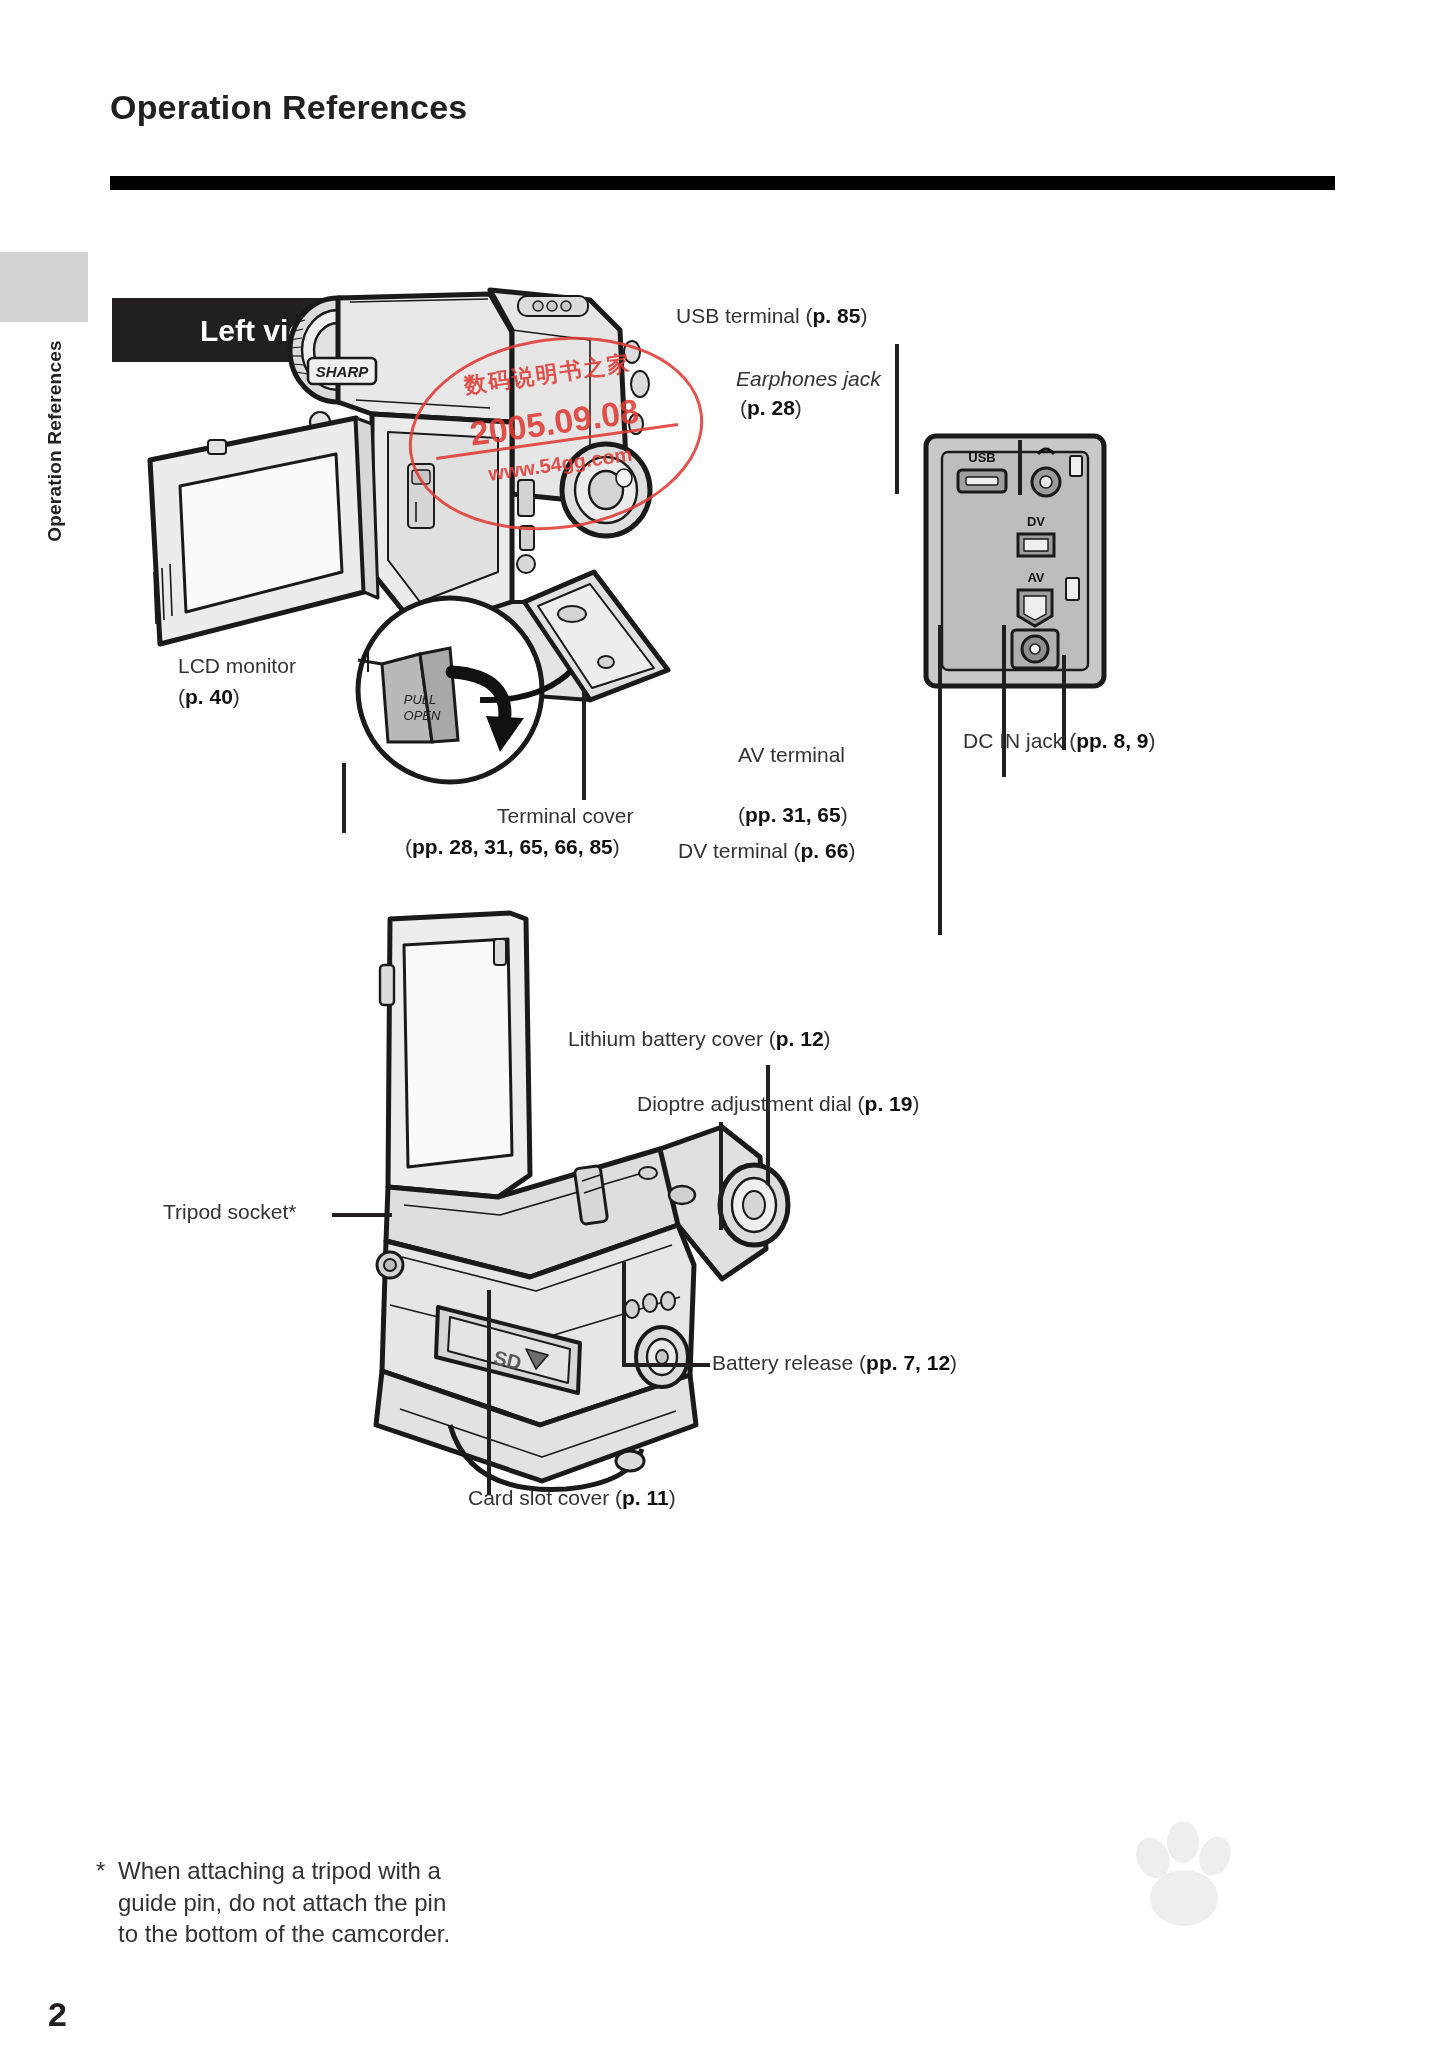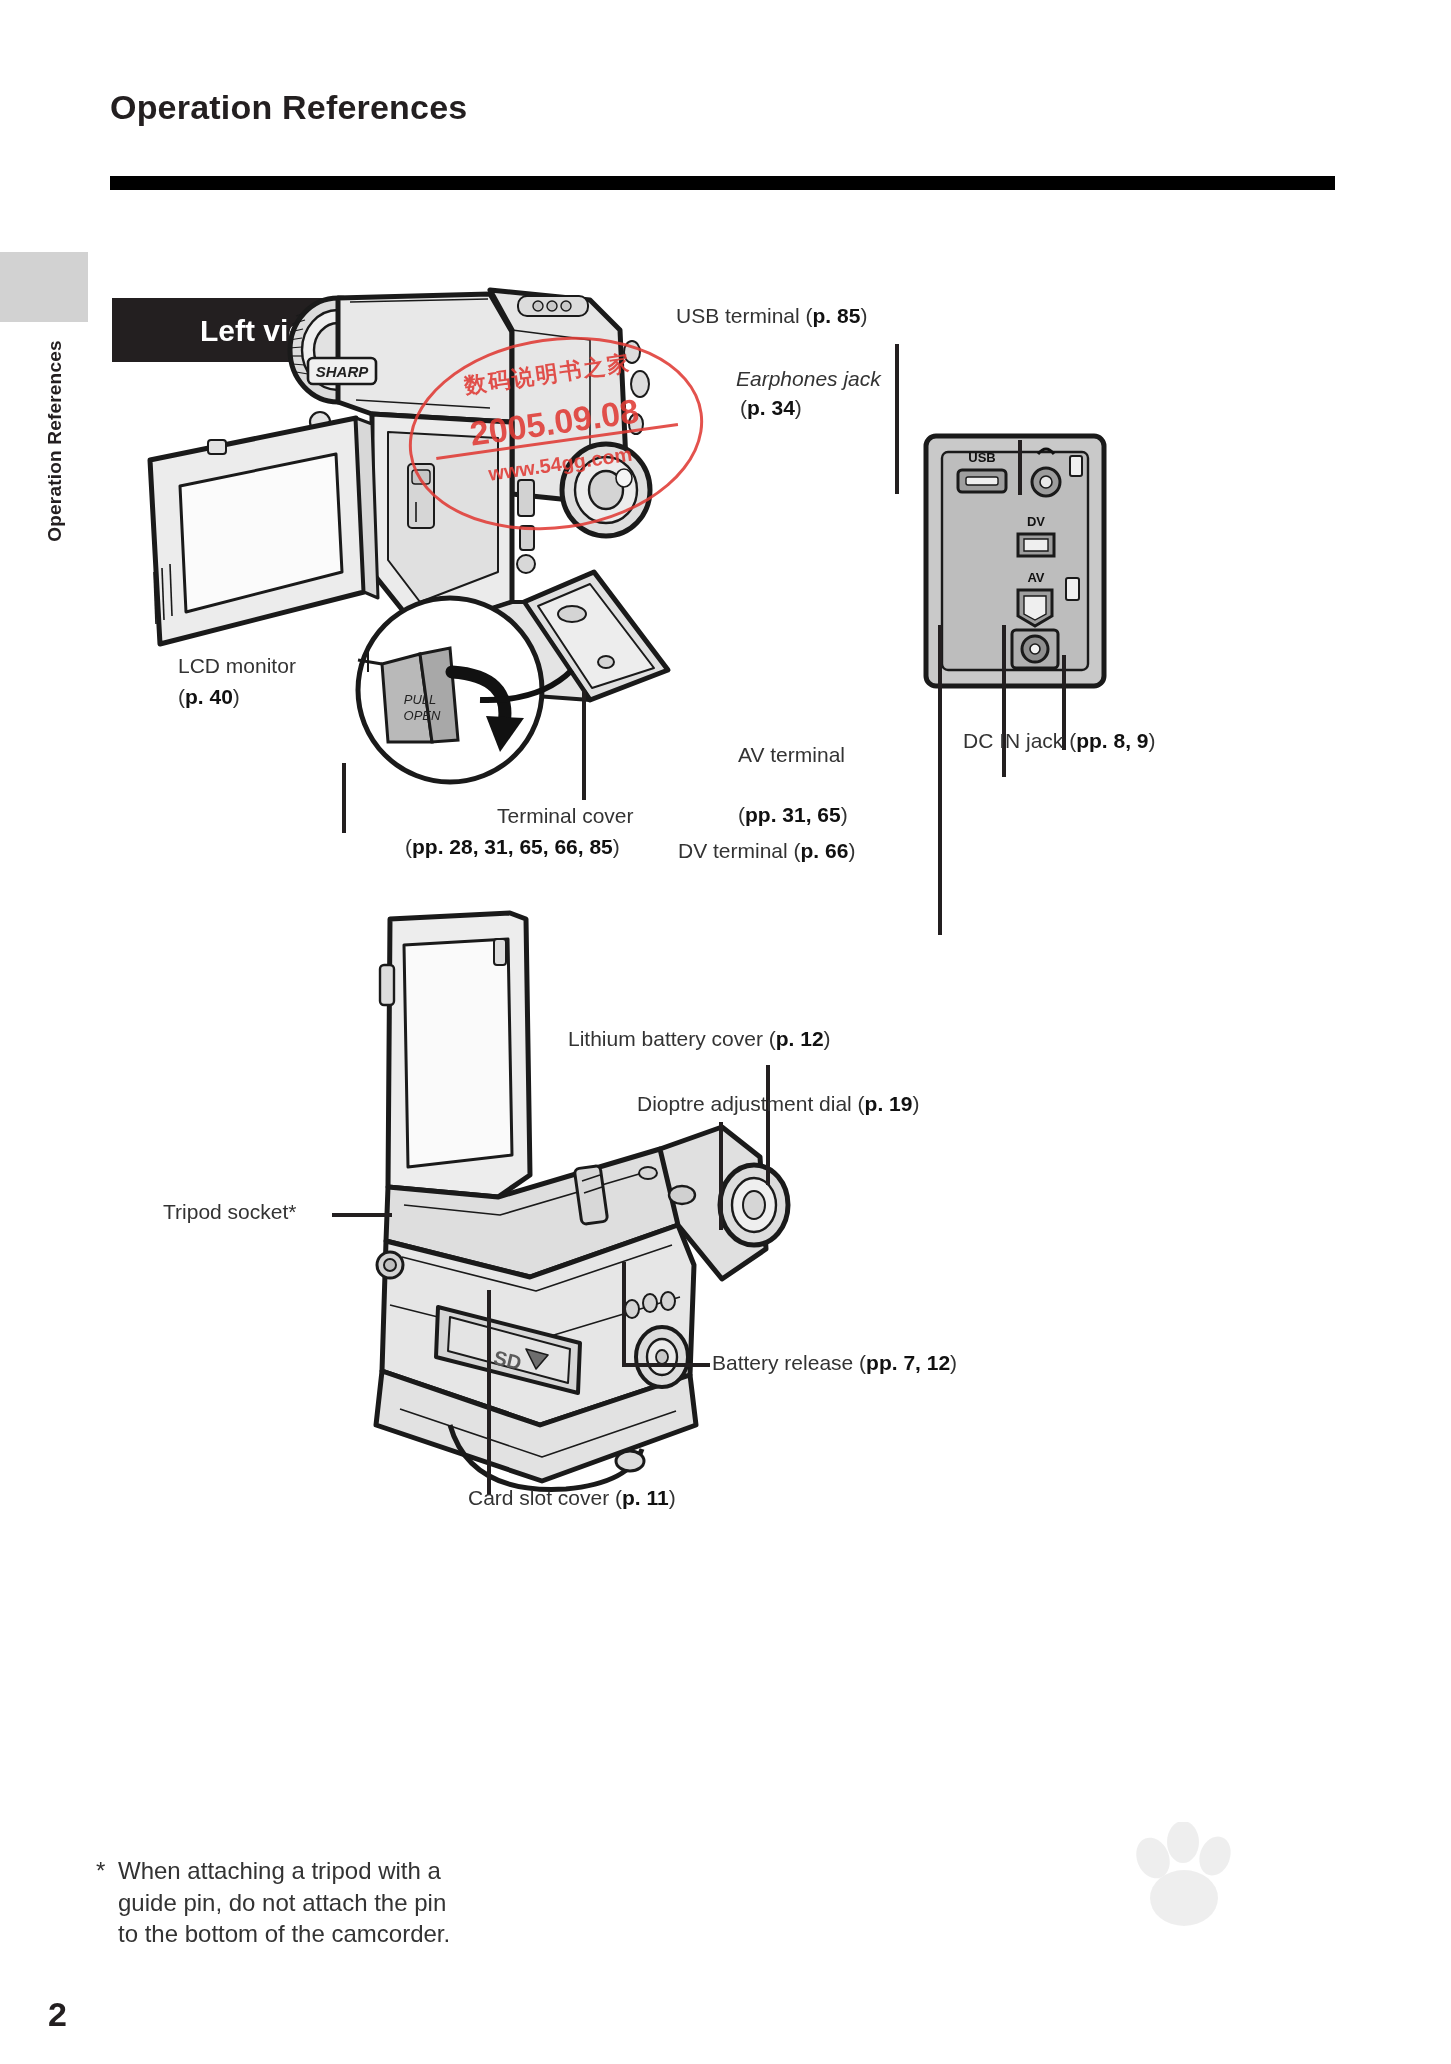--- a/index.html
+++ b/index.html
@@ -227,21 +227,21 @@
   <div class="lead v" style="left:1062px;top:655px;height:95px;"></div>
 
   <div class="lbl" style="left:676px;top:303px;">
     <span>USB terminal (</span><b>p. 85</b><span>)</span>
   </div>
 
   <div class="lbl" style="left:736px;top:366px;font-style:italic;">
     <span>Earphones jack</span>
   </div>
   <div class="lbl" style="left:740px;top:395px;">
-    <span>(</span><b>p. 34</b><span>)</span>
+    <span>(</span><b>p. 28</b><span>)</span>
   </div>
 
   <div class="lbl" style="left:178px;top:653px;">
     <span>LCD monitor</span>
   </div>
   <div class="lbl" style="left:178px;top:684px;">
     <span>(</span><b>p. 40</b><span>)</span>
   </div>
 
   <div class="lbl" style="left:497px;top:803px;">

